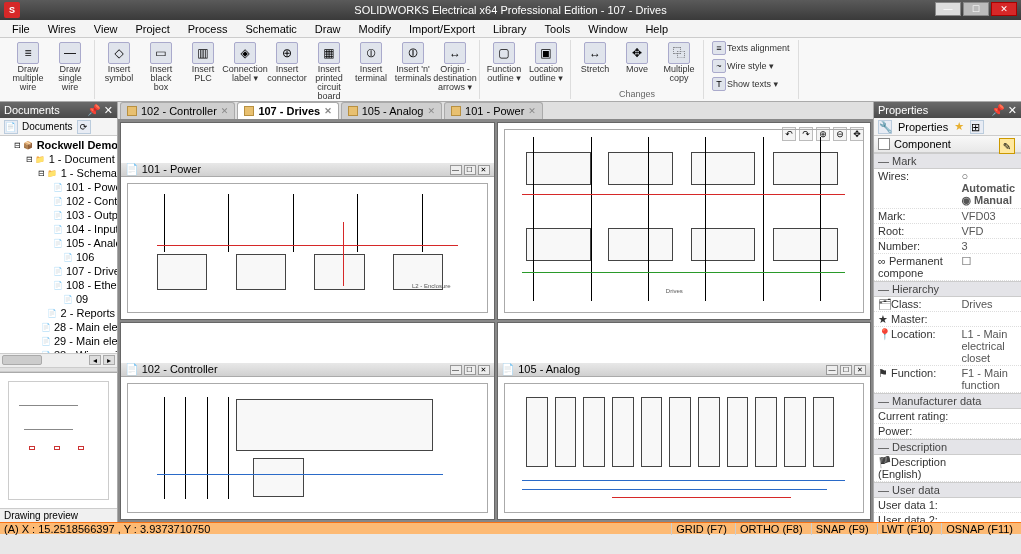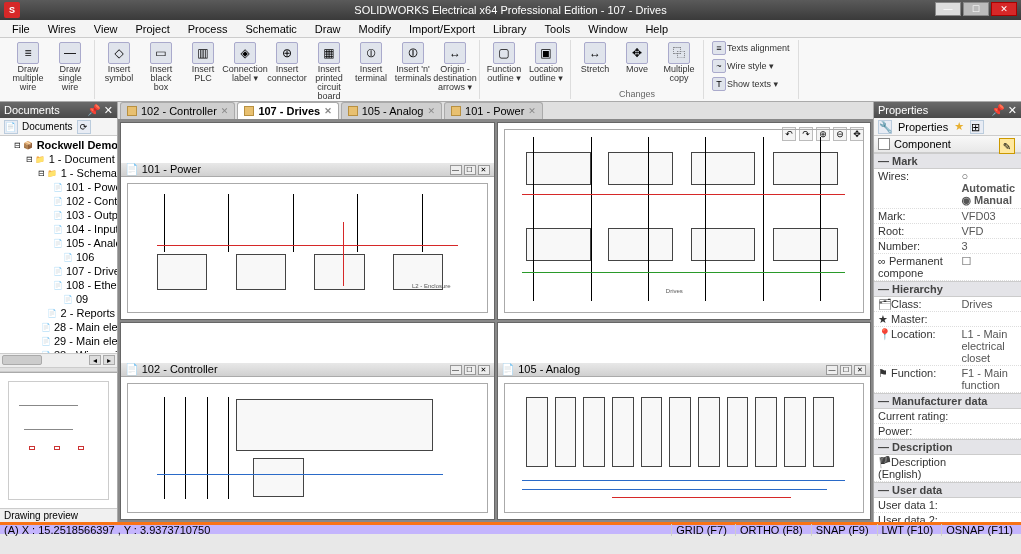--- a/index.html
+++ b/index.html
@@ -84,36 +84,36 @@
 .schem { position:absolute; inset:6px; border:1px solid #aaa;}
 .schem .wire { position:absolute; background:#000; }
 .schem .wire.red { background:#d62828;}
 .schem .wire.blue { background:#2a6ac8;}
 .schem .wire.green { background:#2a9a2a;}
 .schem .comp { position:absolute; border:1px solid #444; background:#f8f8f8;}
 .schem .text { position:absolute; font-size:6px; color:#555;}
 
 
 .props { flex:1; overflow:auto; background:#fff; font-size:10px; }
-.props .section { background:#e4e4e8; border-top:1px solid #ccc; border-bottom:1px solid #ccc; padding:1px 4px; font-weight:bold; color:#444;}
+.props .section { background:#e4e4e8; border-top:1px solid #ccc; border-bottom:1px solid #ccc; padding:1px 4px; font-weight:normal; color:#444;}
 .props .row { display:flex; border-bottom:1px dotted #ddd; padding:1px 4px;}
 .props .row .k { width:60%; color:#333;}
 .props .row .v { flex:1; color:#555;}
 .props .row .v .radio {display:inline-flex;align-items:center;gap:2px;font-weight:bold;}
 .props .row .icon2 {width:10px;height:10px;display:inline-block;margin-right:3px;}
 .props-wrap {position:relative;}
 .props-tabrow {height:18px; border-bottom:1px solid #ccc; display:flex; align-items:center; padding:0 4px; gap:6px; background:#f4f4f4;}
 .props-tabrow .picon{width:14px;height:14px;border:1px solid #bcd;background:#e8ecf4;cursor:pointer;}
 .props-tabrow .star{color:#e8b030;}
 
 .props-subhead { padding:2px 4px; background:linear-gradient(#f8f8f8,#e8e8e8); border-bottom:1px solid #ccc; display:flex;align-items:center;gap:4px;}
 .props-subhead .cicon{width:12px;height:12px;background:#fff;border:1px solid #888;}
 
 
-.statusbar { height:12px; background:#c4b5fd; border-top:3px solid #f97316; display:flex; align-items:center; font-size:9px; padding:0 4px; justify-content:space-between;}
+.statusbar { height:12px; background:#fdba74; border-top:1px solid #f97316; display:flex; align-items:center; font-size:9px; padding:0 4px; justify-content:space-between;}
 .statusbar .right { display:flex; gap:4px;}
 .statusbar .seg { padding:0 4px; border-left:1px solid #ccc;}
 
 .bigedit { position:absolute; right:6px; top:2px; width:16px; height:16px; border:1px solid #c90; background:#ffe8a0; cursor:pointer; display:flex;align-items:center;justify-content:center; font-size:10px;}
 
 .inner-tb {position:absolute; right:6px; top:4px; display:flex; gap:3px;}
 .inner-tb .itbtn{width:14px;height:14px;border:1px solid #bbb;background:#f4f4f4;cursor:pointer;font-size:9px;display:flex;align-items:center;justify-content:center;}
 </style>
 </head>
 <body>

